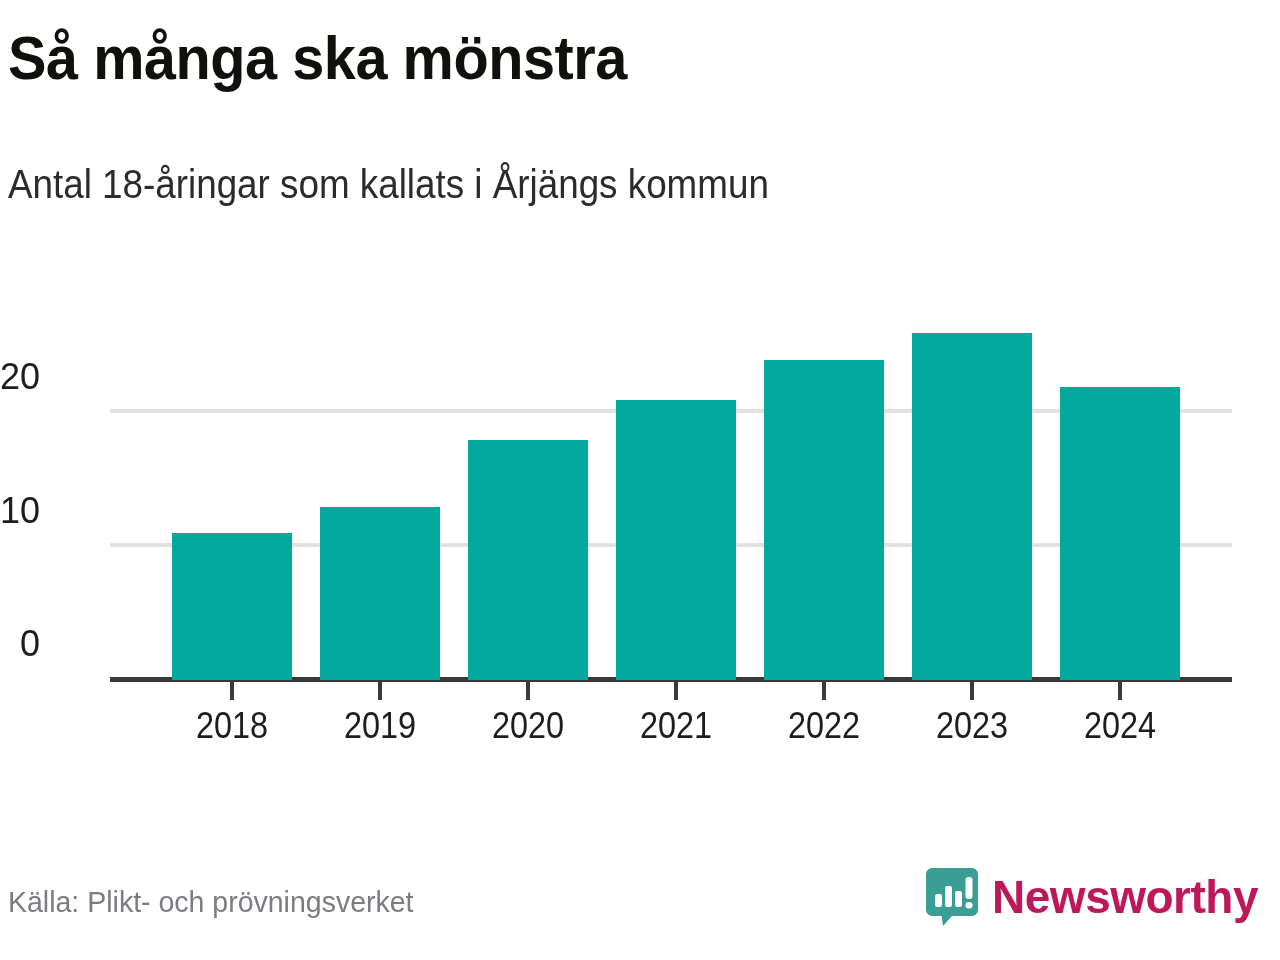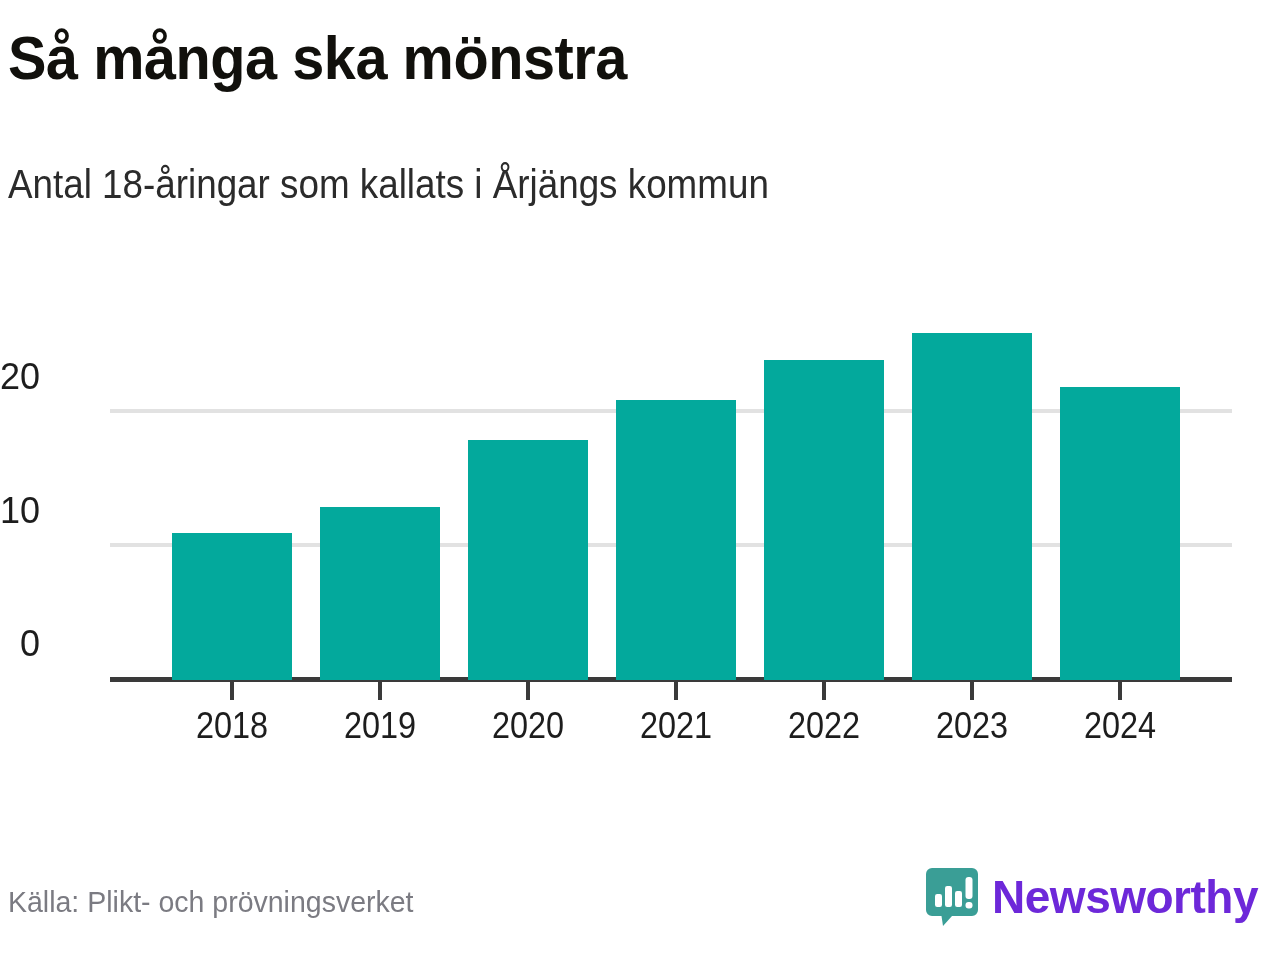--- a/index.html
+++ b/index.html
@@ -145,21 +145,21 @@
   }
   .logo-mark {
     width: 52px;
     height: 58px;
     flex: 0 0 auto;
   }
   .logo-word {
     font-size: 46px;
     line-height: 46px;
     font-weight: 700;
-    color: #6d28d9;
+    color: #be185d;
     letter-spacing: -0.5px;
     white-space: nowrap;
     text-align: center;
   }
 </style>
 </head>
 <body>
 
 <div id="page">
 

